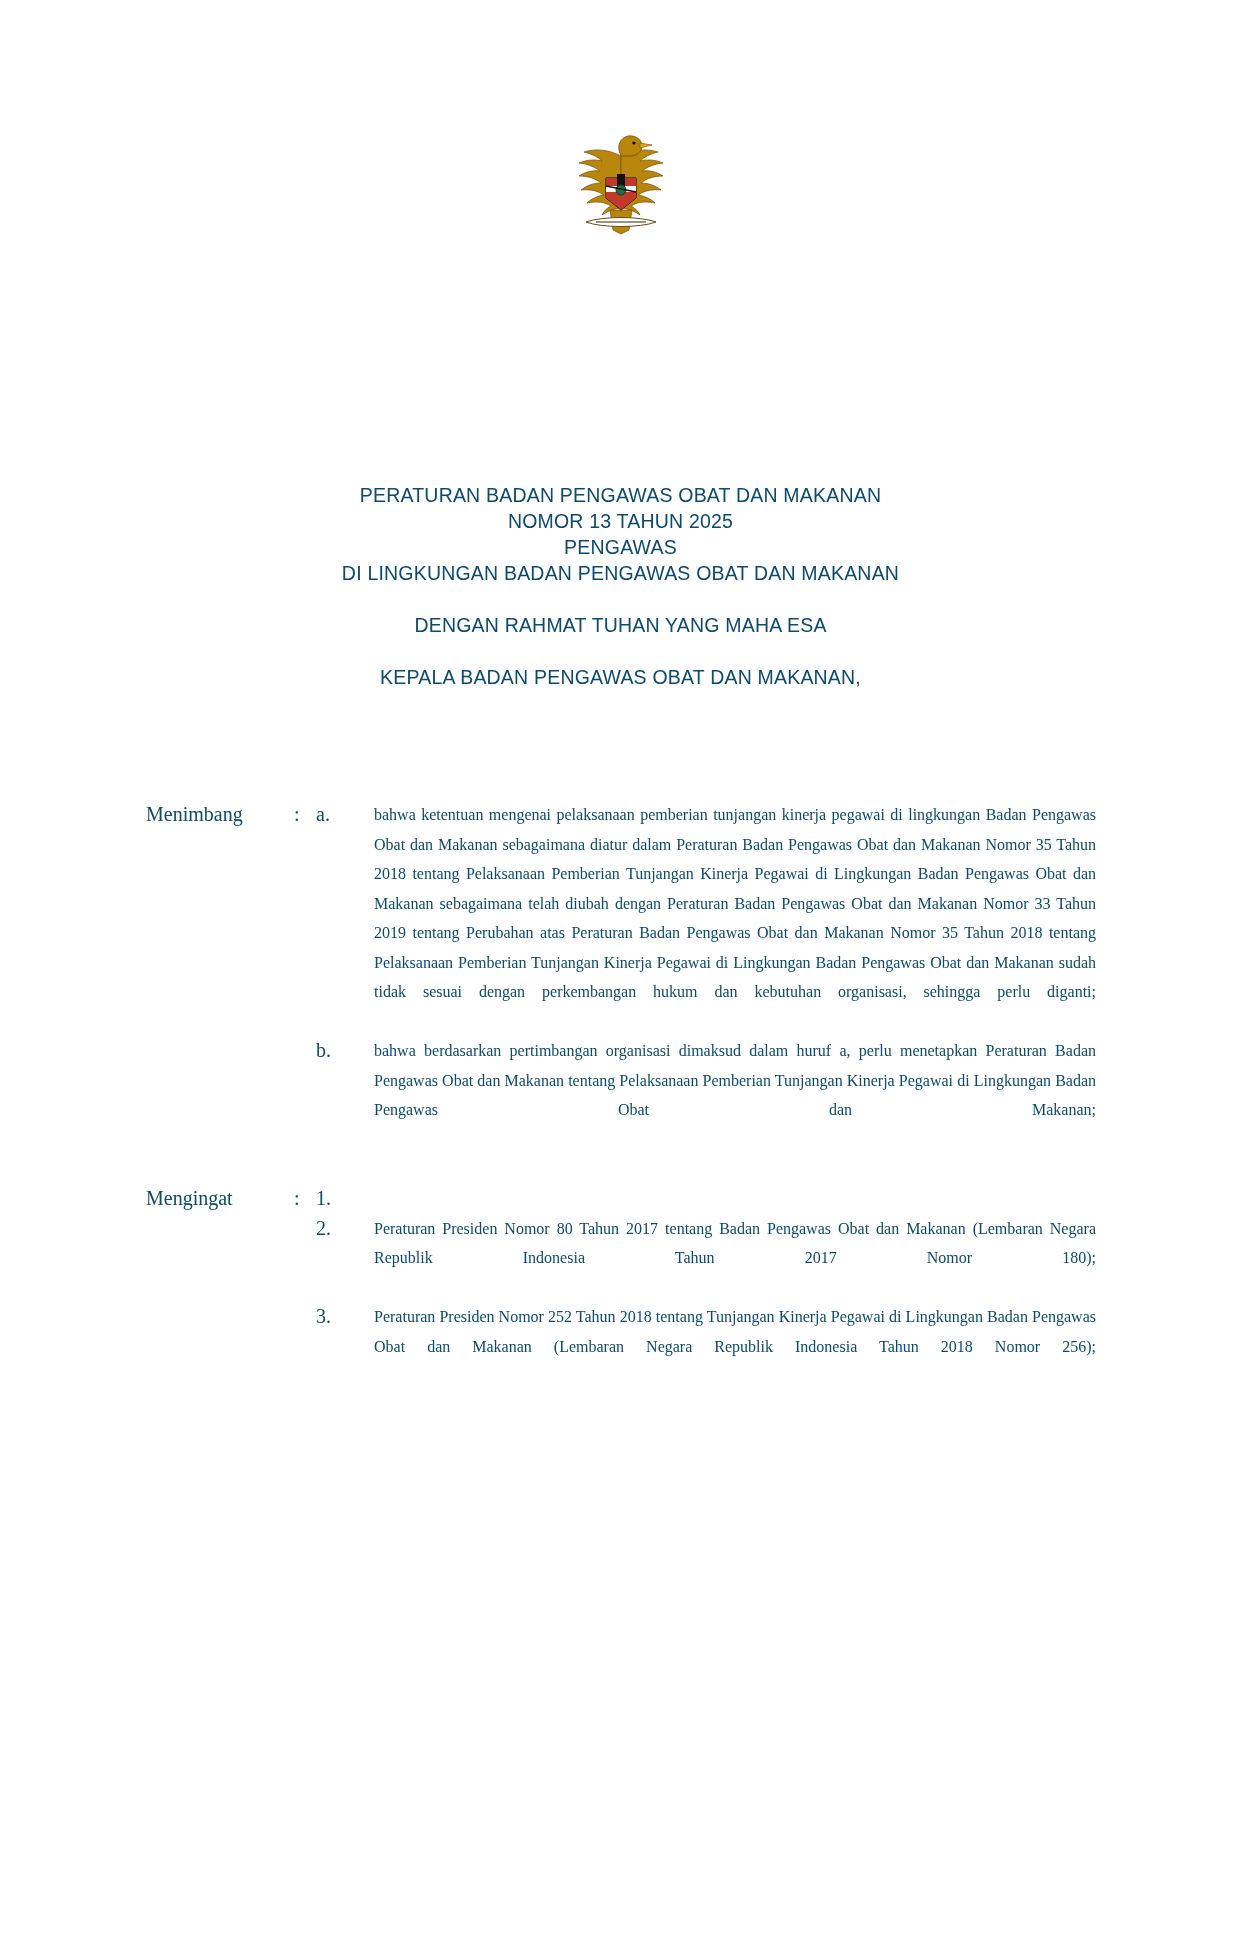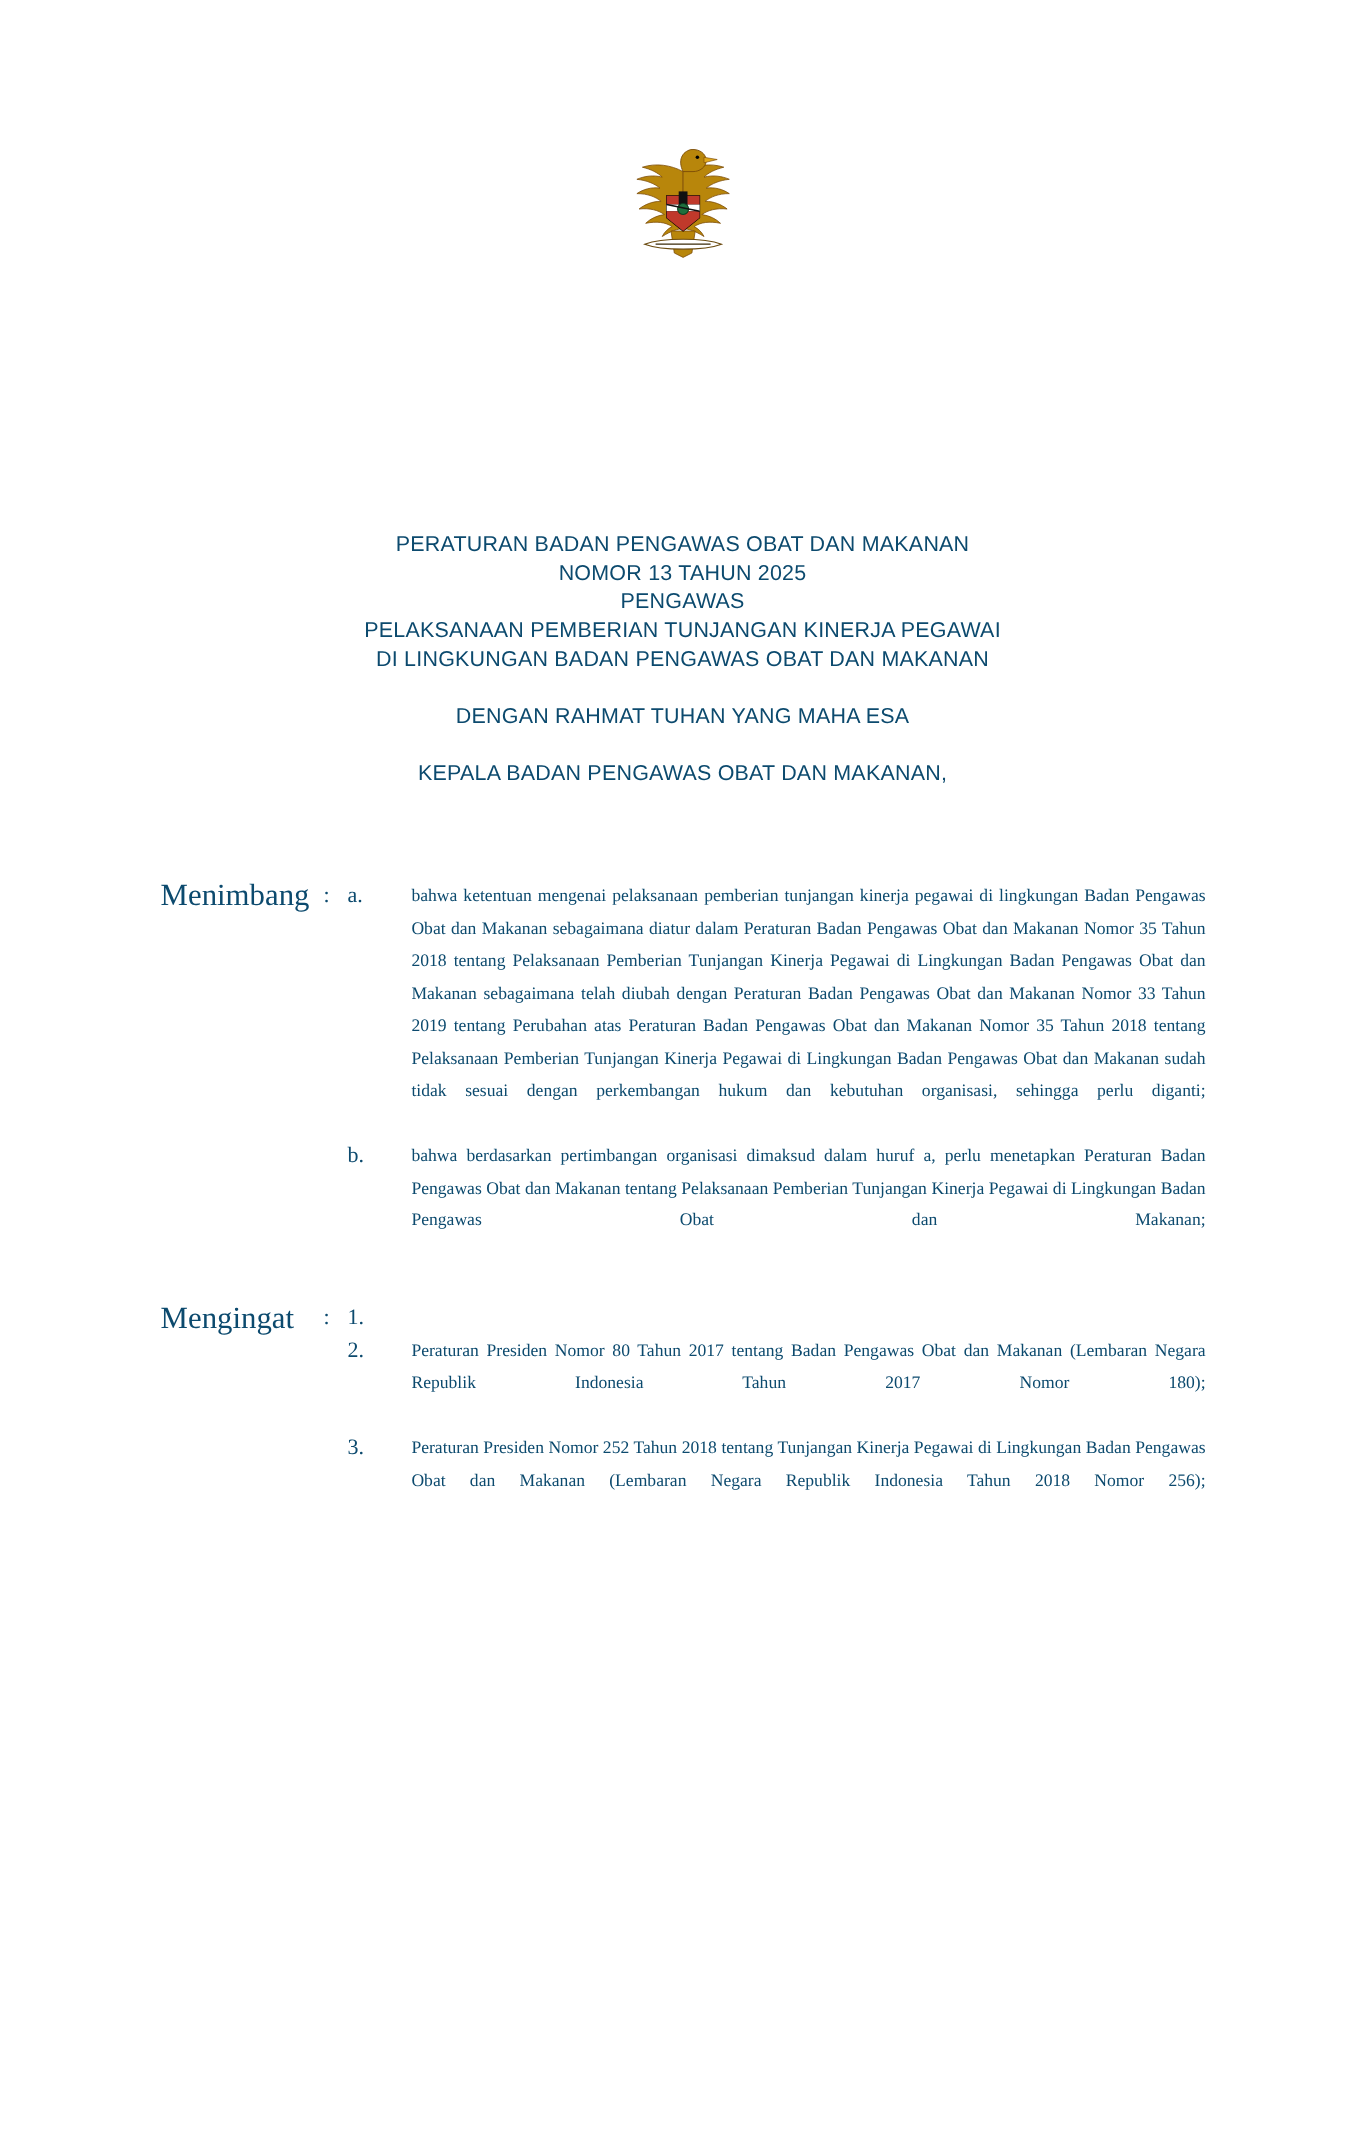--- a/index.html
+++ b/index.html
@@ -58,21 +58,21 @@
     width: 950px;
   }
   .clause {
     display: flex;
     align-items: flex-start;
     margin-bottom: 0;
   }
   .clause-label {
     width: 148px;
     flex: 0 0 148px;
-    font-size: 28px;
+    font-size: 20px;
     line-height: 29.5px;
   }
   .clause-colon {
     width: 22px;
     flex: 0 0 22px;
     font-size: 20px;
     line-height: 29.5px;
   }
   .clause-marker {
     width: 58px;
@@ -136,21 +136,20 @@
           <path d="M30 92 h50" stroke="#3a2a08" stroke-width="1.1"></path>
         </g>
       </svg>
     </span>
   </div>
 
   <div class="title-block">
     <div class="line">PERATURAN BADAN PENGAWAS OBAT DAN MAKANAN</div>
     <div class="line">NOMOR 13 TAHUN 2025</div>
     <div class="line">PENGAWAS</div>
-    <div class="line">PELAKSANAAN PEMBERIAN TUNJANGAN KINERJA PEGAWAI</div>
     <div class="line">DI LINGKUNGAN BADAN PENGAWAS OBAT DAN MAKANAN</div>
     <div class="gap-1"></div>
     <div class="line">DENGAN RAHMAT TUHAN YANG MAHA ESA</div>
     <div class="gap-2"></div>
     <div class="line">KEPALA BADAN PENGAWAS OBAT DAN MAKANAN,</div>
   </div>
 
   <div class="body">
 
     <div class="clause">

